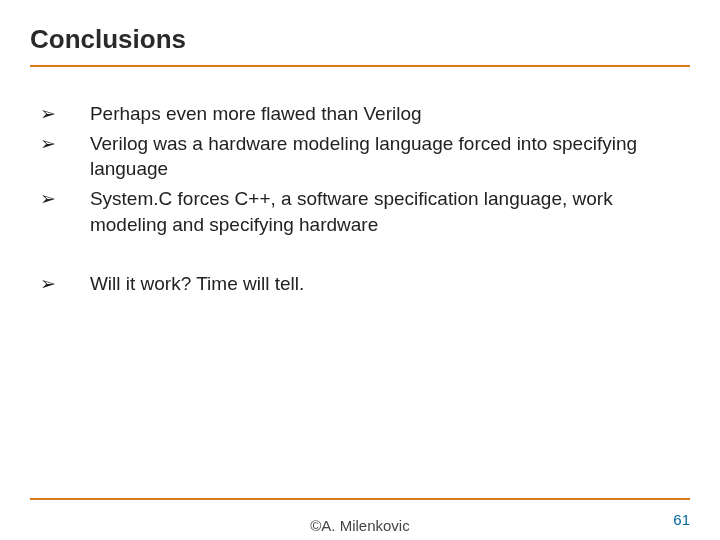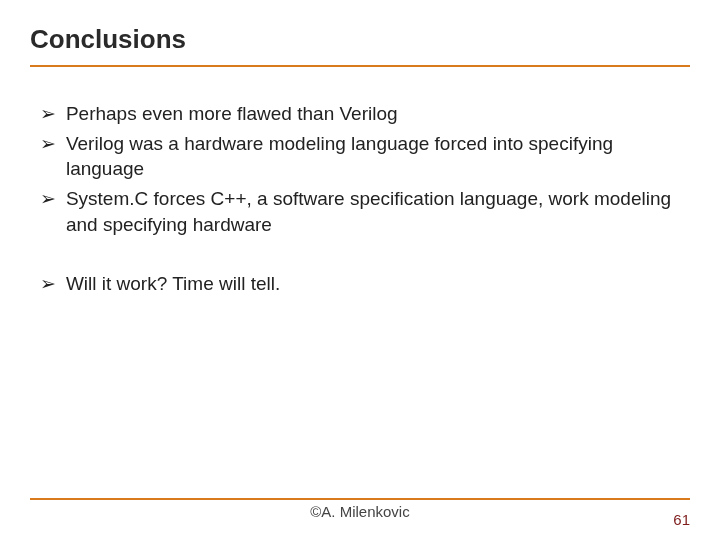--- a/index.html
+++ b/index.html
@@ -40,47 +40,48 @@
       line-height: 1.35;
       color: #222;
     }
     .bullet-marker {
       flex-shrink: 0;
       margin-right: 10px;
       color: #222;
     }
     .bullet-text {
       flex: 1;
+      margin-left: 24px;
     }
     .spacer-block {
       height: 30px;
     }
     .footer-rule {
       position: absolute;
       bottom: 40px;
       left: 30px;
       right: 30px;
       height: 2px;
       background: #d97a1c;
     }
     .footer-author {
       position: absolute;
-      bottom: 20px;
+      bottom: 6px;
       left: 0;
       right: 0;
       text-align: center;
       font-size: 15px;
       color: #444;
     }
     .footer-page {
       position: absolute;
       bottom: 12px;
       right: 30px;
       font-size: 15px;
-      color: #7f1d1d;
+      color: #0369a1;
     }
   </style>
 </head>
 <body>
 
 <div class="title-area">
   <h1 class="title">Conclusions</h1>
   <div class="title-rule"></div>
 </div>
 

